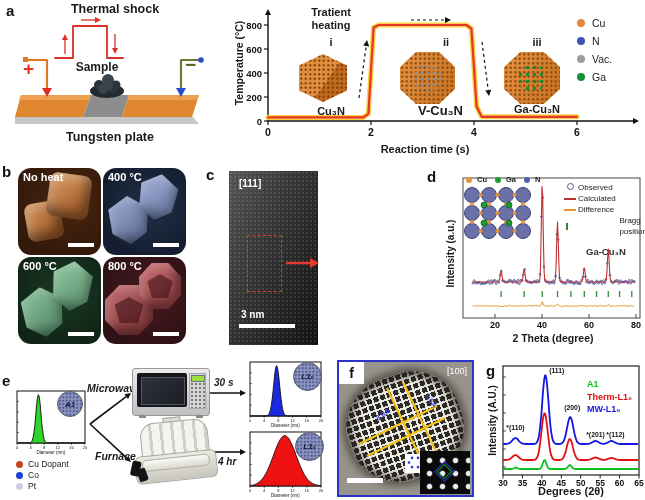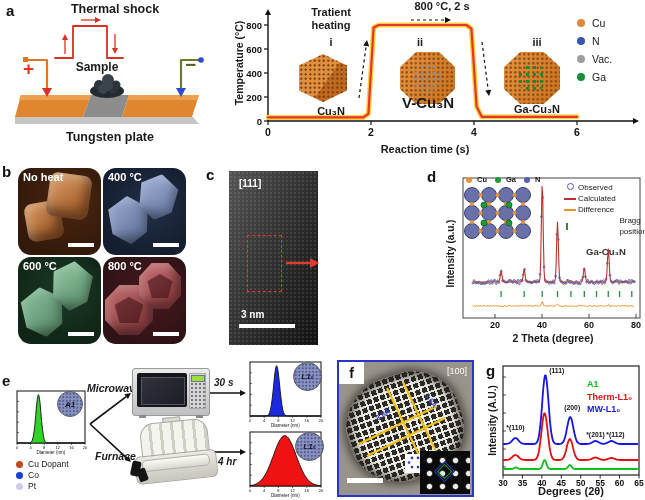--- a/index.html
+++ b/index.html
@@ -179,26 +179,25 @@
     <div class="abs ctr bt" style="left:66px;top:6px;width:80px;font-size:11px;line-height:13px;">
       <div>Tratient</div>
       <div>heating</div>
     </div>
 
     <div class="abs ctr bt" style="left:120px;top:143px;width:160px;font-size:11px;">Reaction time (s)</div>
     <div class="abs ctr bt" style="left:66px;top:36px;width:80px;font-size:11px;">i</div>
     <div class="cube-i" style="left:74px;top:54px;width:48px;height:48px;"></div>
     <div class="abs ctr bt" style="left:66px;top:105px;width:80px;font-size:11px;">Cu₃N</div>
 
-    <div class="abs ctr bt" style="left:162px;top:0;width:110px;font-size:11px;">800 °C, 2 s</div>
-    <div class="abs ctr bt" style="left:160px;top:36px;width:70px;font-size:11px;">ii</div>
+    <div class="abs ctr bt" style="left:186px;top:36px;width:70px;font-size:11px;">ii</div>
     <div class="octa" style="left:175px;top:52px;width:55px;height:52px;">
         <div class="core"></div>
       </div>
-    <div class="abs ctr bt" style="left:168px;top:94px;width:70px;font-size:15px;">V-Cu₃N</div>
+    <div class="abs ctr bt" style="left:168px;top:103px;width:70px;font-size:13px;text-align:right;">V-Cu₃N</div>
 
     <div class="abs ctr bt" style="left:272px;top:36px;width:80px;font-size:11px;">iii</div>
     <div class="octa ga" style="left:279px;top:52px;width:56px;height:52px;">
         <div class="core"></div>
       </div>
     <div class="abs ctr bt" style="left:270px;top:103px;width:84px;font-size:11px;">Ga-Cu₃N</div>
 
     <div class="abs" style="left:352px;top:14px;">
       <div class="lg-row">
           <span class="dot" style="background-color: rgb(226, 135, 60);"></span>

